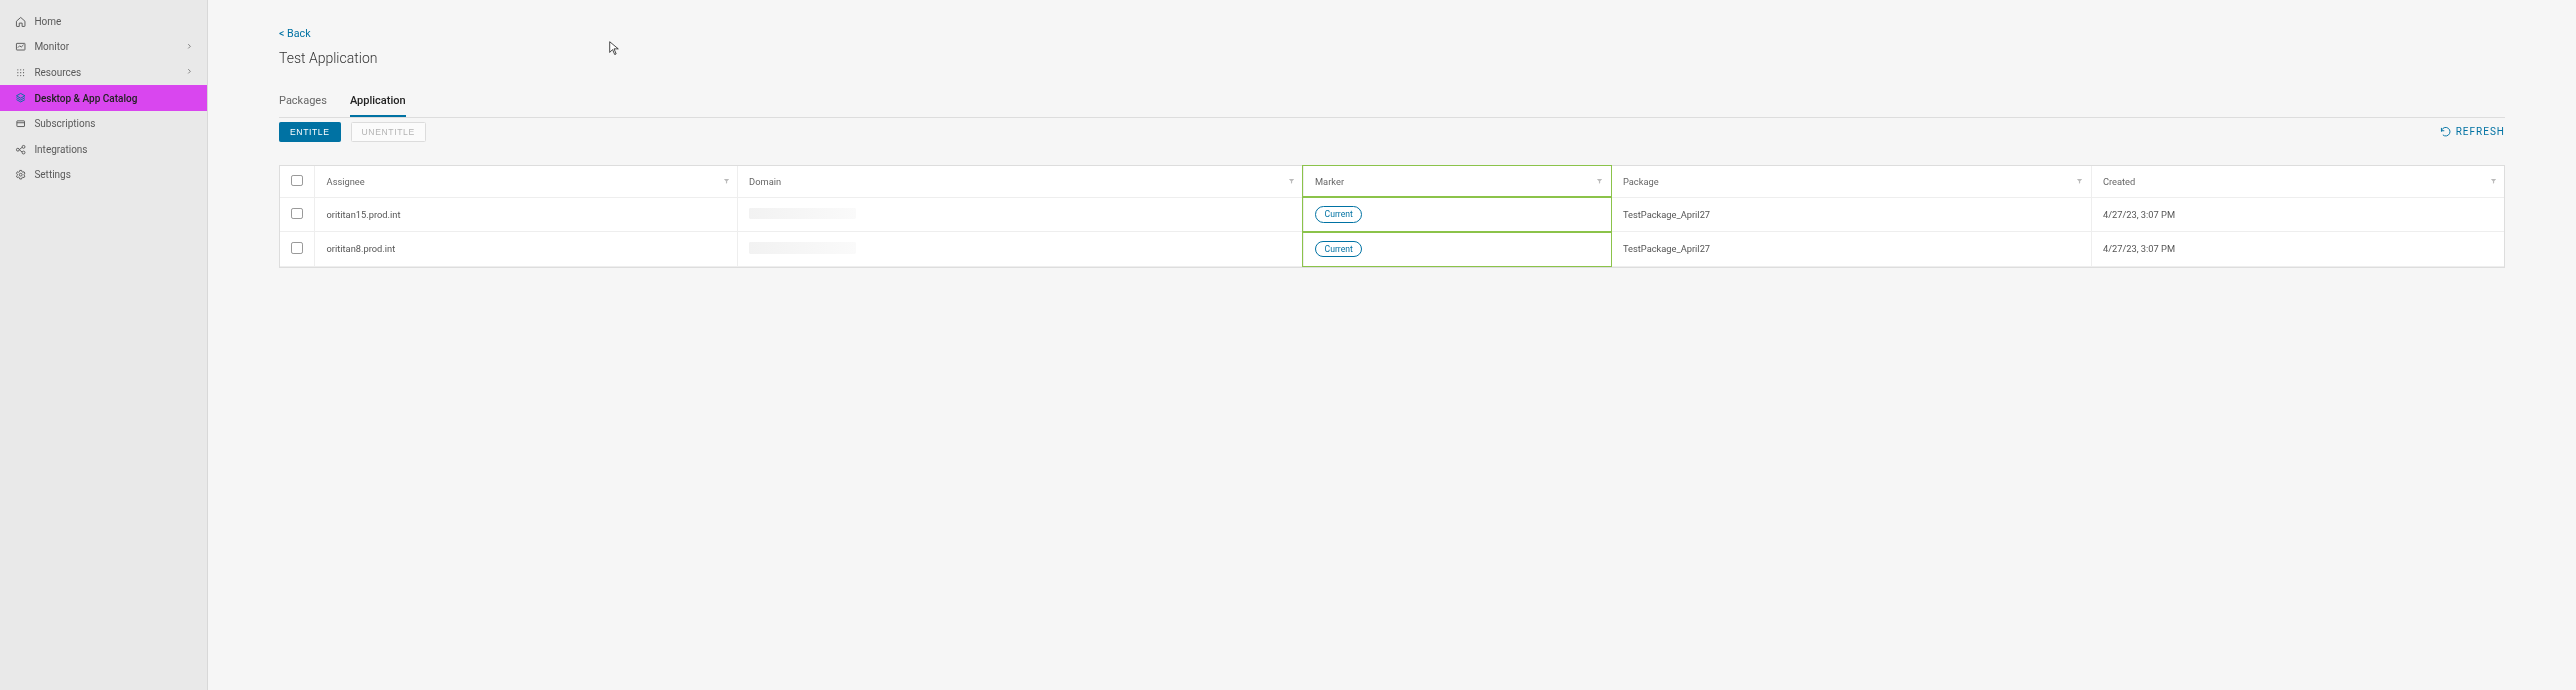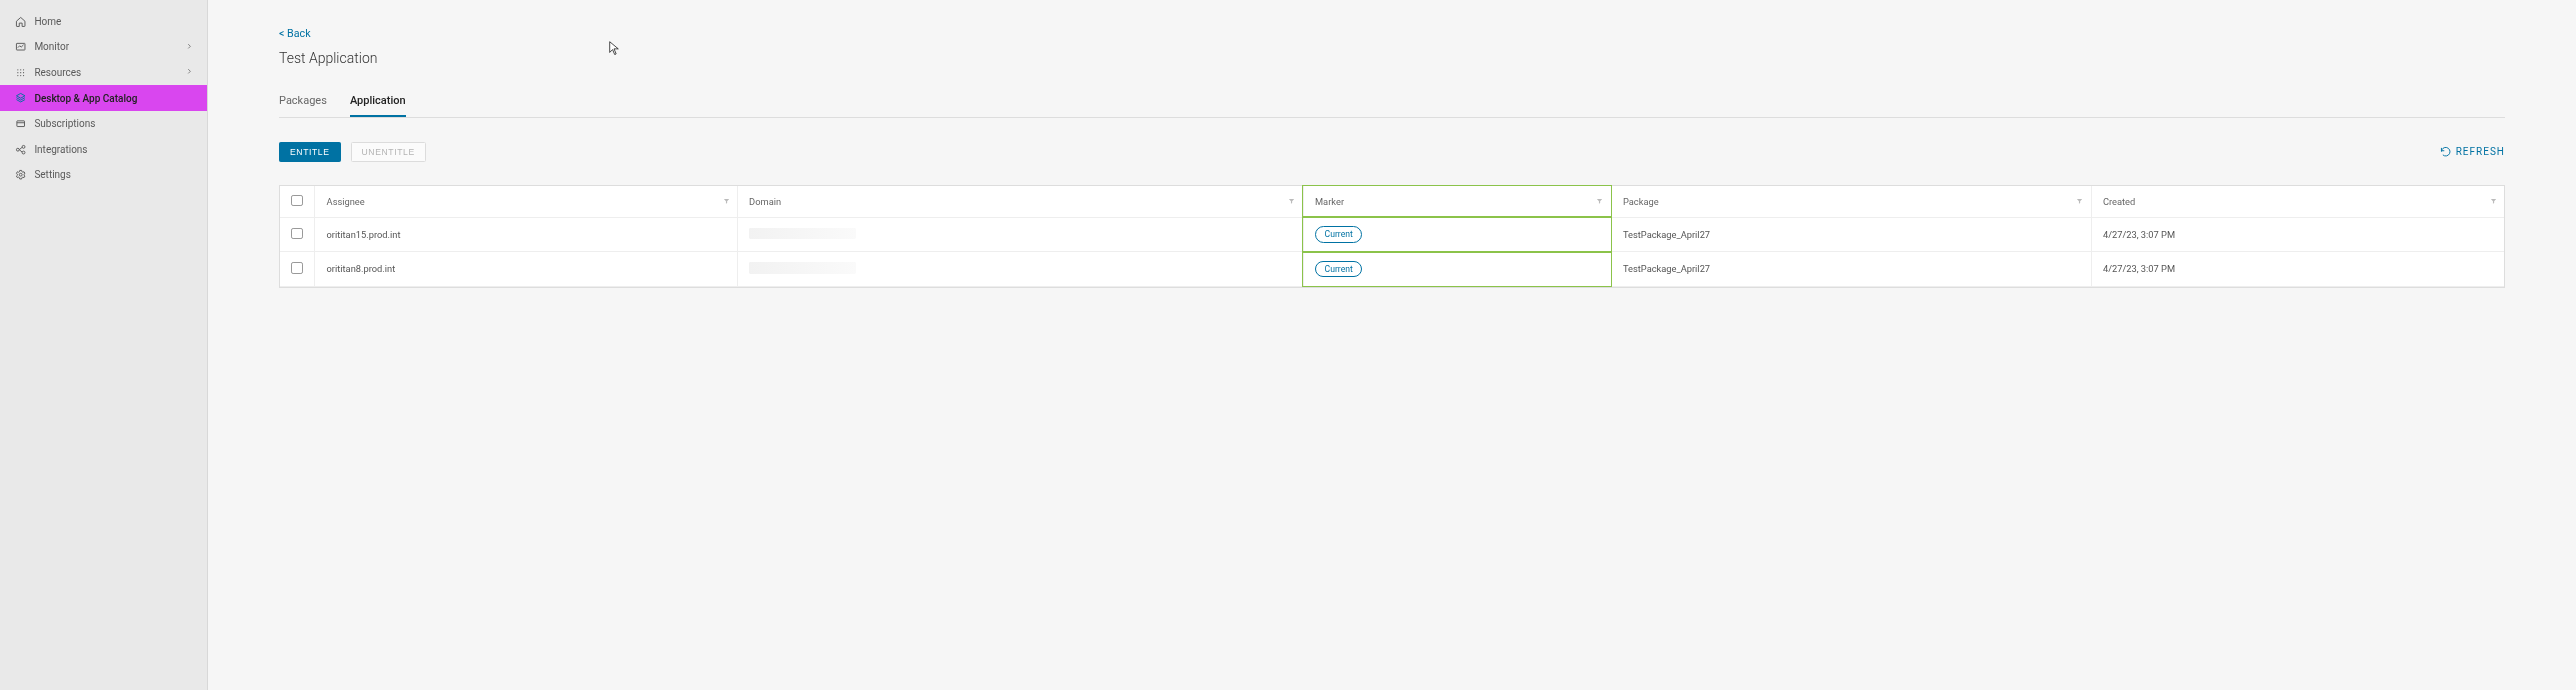--- a/index.html
+++ b/index.html
@@ -13,21 +13,21 @@
     .sidebar-item .chevron { color: #5a5a5a; }
     .main { flex: 1; overflow: auto; padding: 27px 71px 28.6px 71px; position: relative; }
     .back-link { color: #0072a3; font-size: 10.7px; cursor: pointer; }
     .page-title { font-size: 14px; font-weight: 300; color: #333; margin-top: 10px; }
     .meta-line { margin-top: 14.3px; font-size: 9.3px; color: #555; }
     .meta-line .meta-label { font-weight: 600; margin-right: 15.7px; }
     .meta-line .meta-value { color: #777; }
     .tabs { display: flex; margin-top: 21.4px; border-bottom: 0.7px solid #ddd; }
     .tab { padding: 7.1px 0; margin-right: 23px; font-size: 11px; color: #666; cursor: pointer; border-bottom: 2.1px solid transparent; }
     .tab.active { color: #222; border-bottom-color: #0072a3; font-weight: 500; }
-    .toolbar { display: flex; align-items: center; margin-top: 24px; }
+    .toolbar { display: flex; align-items: center; margin-top: 4px; }
     .btn { padding: 4.3px 10px; font-size: 8.6px; letter-spacing: 0.07em; border: 0.7px solid #ccc; background: #fff; color: #888; cursor: pointer; border-radius: 1.4px; margin-right: 10px; }
     .btn.primary { background: #0072a3; color: #fff; border-color: #0072a3; }
     .btn.disabled { opacity: 0.6; cursor: default; }
     .spacer { flex: 1; }
     .refresh { display: inline-flex; align-items: center; color: #0072a3; font-size: 10px; letter-spacing: 0.1em; cursor: pointer; }
     .refresh .icon { margin-right: 4.3px; display: inline-flex; }
     .table-wrap { margin-top: 23px; border: 0.7px solid #ddd; background: #fff; }
     table { width: 100%; border-collapse: collapse; }
     th, td { text-align: left; padding: 8.6px 11.4px; font-size: 9.3px; color: #555; border-bottom: 0.7px solid #eee; }
     th { font-weight: 400; color: #666; position: relative; }

